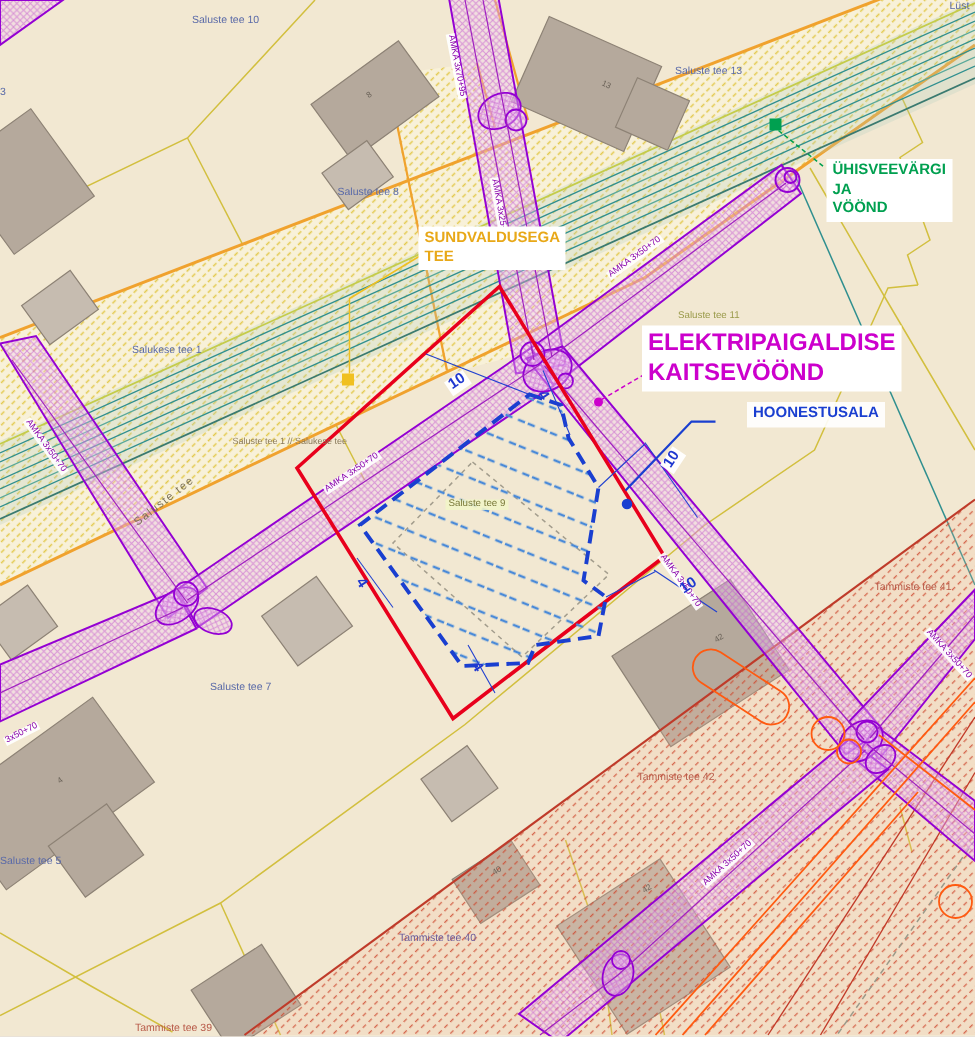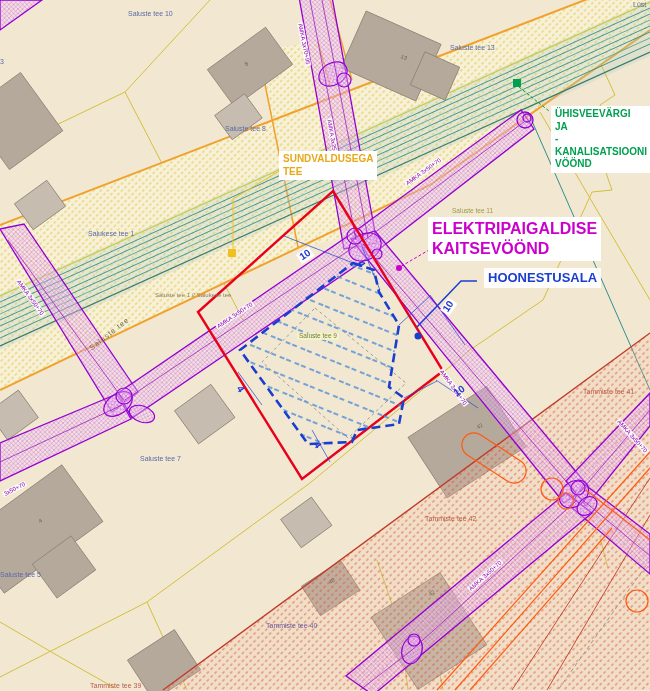--- a/index.html
+++ b/index.html
@@ -231,23 +231,22 @@
 <div class="lbl bnum" style="left:328px;top:581px;transform:rotate(-33deg)">40</div>
 <div class="lbl bnum" style="left:428px;top:593px;transform:rotate(-33deg)">42</div>
 
 <div class="callout" style="left:279px;top:151px;font-size:10px;color:#e8a818">
   <span>SUNDVALDUSEGA</span>
   <span>TEE</span>
 </div>
 <div class="callout" style="left:551px;top:106px;font-size:10px;color:#00a050">
   <span>ÜHISVEEVÄRGI</span>
   <span>JA</span>
-  <span>-KANALISATSIOONI</span>
   <span>VÖÖND</span>
 </div>
 <div class="callout" style="left:428px;top:217px;font-size:16px;color:#cc00cc">
   <span>ELEKTRIPAIGALDISE</span>
   <span>KAITSEVÖÖND</span>
 </div>
-<div class="callout" style="left:484px;top:268px;font-size:13px;color:#1a3fd0;background:rgba(255,255,255,0.9)">
+<div class="callout" style="left:498px;top:268px;font-size:10px;color:#1a3fd0;background:rgba(255,255,255,0.9)">
   <span>HOONESTUSALA</span>
 </div>
 </div>
 
 </body></html>

